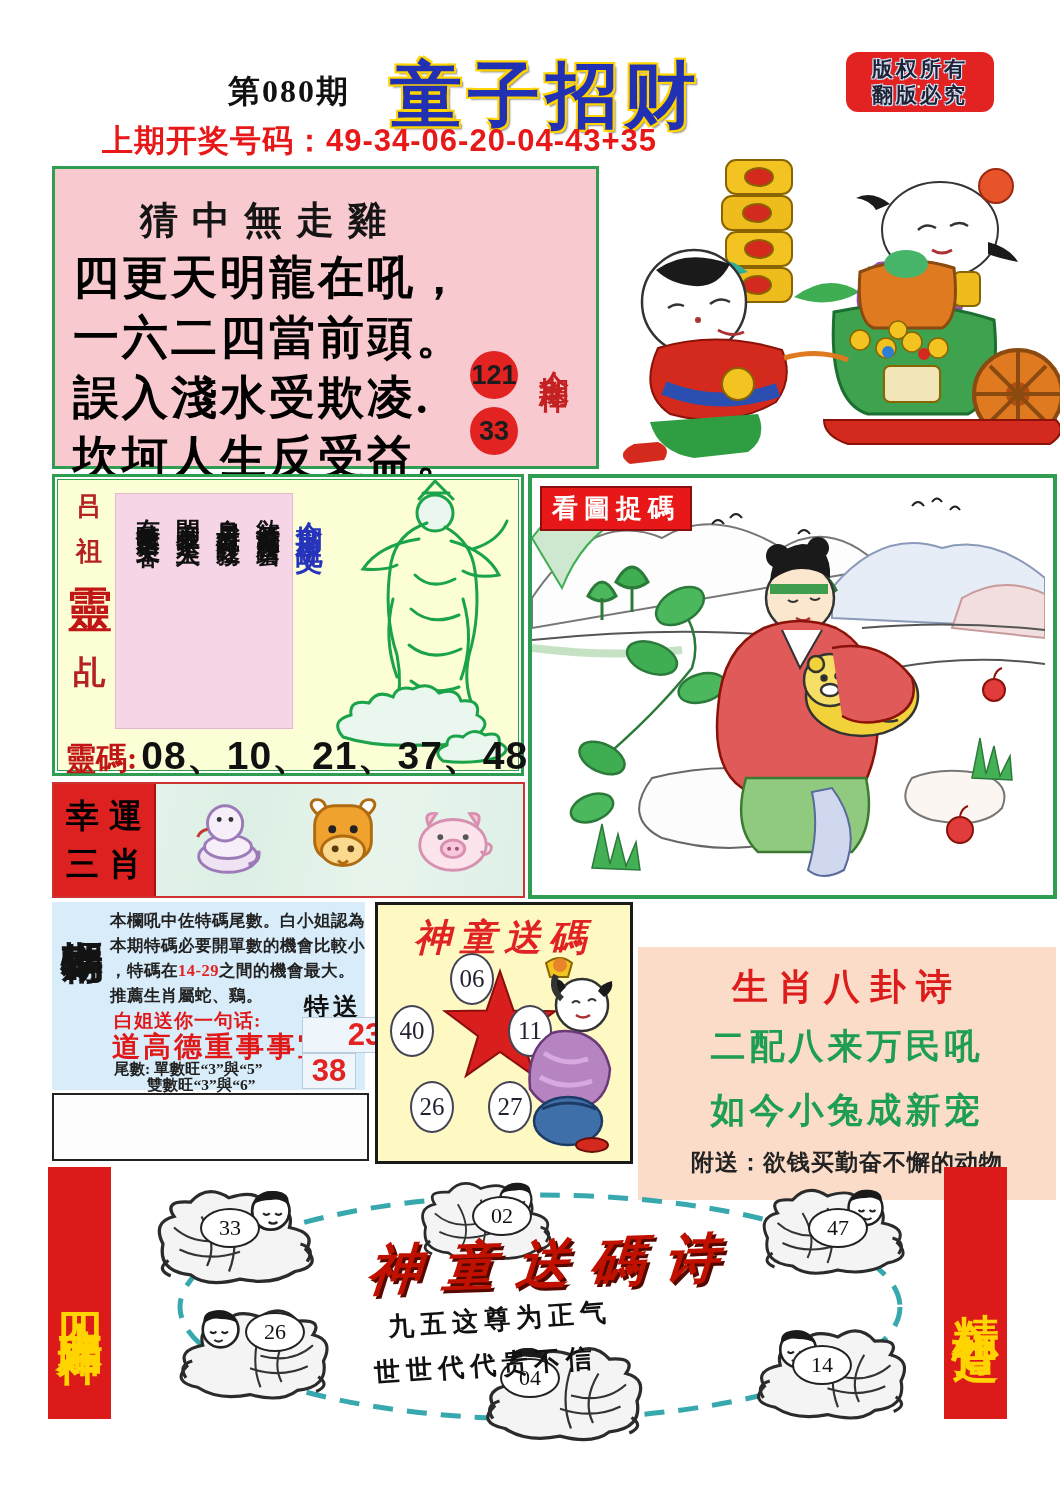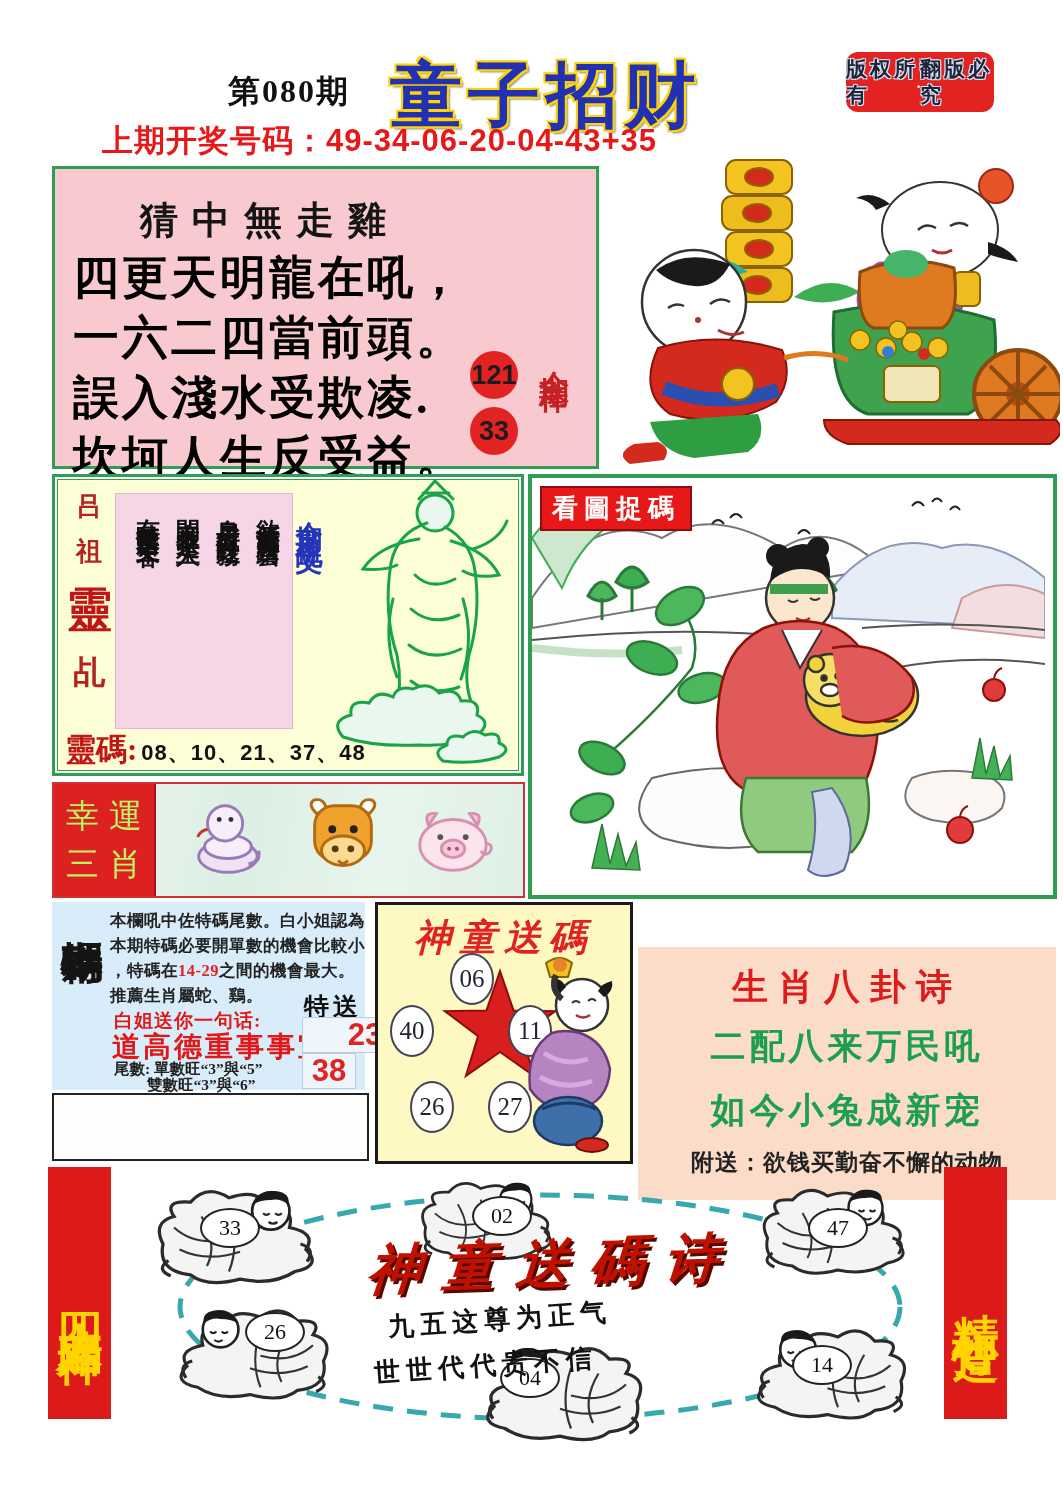--- a/index.html
+++ b/index.html
@@ -4,21 +4,21 @@
 <style>
   html,body{margin:0;padding:0;background:#e9e9e9;}
   .page{position:relative;width:1063px;height:1496px;margin:0 auto;background:#fff;overflow:hidden;
         font-family:"Liberation Serif","DejaVu Serif",serif;}
   .abs{position:absolute;}
   
   .issue{left:228px;top:70px;font-size:32px;font-weight:bold;color:#111;letter-spacing:2px;}
   .main-title{left:390px;top:48px;font-size:72px;font-weight:bold;color:#2230b4;letter-spacing:6px;
       text-shadow:2px 2px 0 #ffd400,-2px -2px 0 #ffd400,2px -2px 0 #ffd400,-2px 2px 0 #ffd400,3px 3px 2px #888;}
   .copyright{left:846px;top:52px;width:148px;height:60px;background:var(--accent-red,#e32222);border-radius:12px;
-      display:flex;flex-direction:row;justify-content:center;align-items:center;line-height:26px;}
+      display:flex;flex-direction:column;justify-content:center;align-items:center;line-height:26px;}
   .copyright span{font-size:21px;font-weight:bold;color:#223;letter-spacing:3px;
       text-shadow:1px 1px 0 #cfe8ff,-1px -1px 0 #cfe8ff,1px -1px 0 #cfe8ff,-1px 1px 0 #cfe8ff;}
   .copyright .dot{position:absolute;left:70px;top:22px;color:#fff;font-size:16px;text-shadow:none;}
   .last-draw{left:62px;top:120px;font-size:31px;font-weight:bold;color:#e81818;
       font-family:"Liberation Sans","DejaVu Sans",sans-serif;letter-spacing:1px;margin-left:40px;}
   
   .poem-box{left:52px;top:166px;width:541px;height:297px;background:#f8c9cf;border:3px solid var(--border-green,#2f9e52);}
   .poem-title{left:85px;top:26px;font-size:38px;font-weight:bold;color:#151515;letter-spacing:14px;
       font-family:"DejaVu Serif",serif;}
   .poem-line{left:18px;font-size:46px;font-weight:bold;color:#000;letter-spacing:3px;white-space:nowrap;}
@@ -35,31 +35,31 @@
   .lvzu-left .c0,.lvzu-left .c1{font-size:26px;}
   .lvzu-left .c2{font-size:46px;color:#c11616;}
   .lvzu-left .c3{font-size:32px;}
   .lvzu-panel{left:60px;top:16px;width:168px;height:222px;background:#f6d6e6;border:1px solid #e3b8cf;
       writing-mode:vertical-rl;text-orientation:upright;padding:6px 4px;}
   .lvzu-panel div{font-size:24px;font-weight:bold;color:#101010;letter-spacing:4px;line-height:40px;}
   .lvzu-session{left:236px;top:22px;height:270px;writing-mode:vertical-rl;text-orientation:upright;
       font-size:27px;font-weight:bold;color:#2634bb;letter-spacing:5px;}
   .lvzu-codes{left:10px;top:252px;white-space:nowrap;}
   .lvzu-codes .lbl{font-size:31px;font-weight:bold;color:#c11616;}
-  .lvzu-codes .nums{font-size:22px;font-weight:bold;color:#111;font-family:"Liberation Sans",sans-serif;letter-spacing:1px;margin-top:32px;}
+  .lvzu-codes .nums{font-size:39px;font-weight:bold;color:#111;font-family:"Liberation Sans",sans-serif;letter-spacing:1px;margin-top:32px;}
   
   .pic-box{left:528px;top:474px;width:521px;height:417px;background:#fff;border:4px solid var(--border-green,#2f9e52);}
   .pic-label{left:8px;top:8px;background:#e81818;border:2px solid #8c0f0f;color:#fff;font-size:26px;font-weight:bold;
       padding:3px 10px;letter-spacing:6px;}
   
   .lucky-box{left:52px;top:782px;width:469px;height:112px;border:2px solid #cc3333;
       background:linear-gradient(100deg,#eef7f0,#dcefe4 40%,#e8f5ec 70%,#def0e6);}
   .lucky-label{left:0;top:0;width:100px;height:112px;background:#dd2020;border-right:2px solid #a11;
       display:flex;flex-direction:column;justify-content:center;align-items:center;}
-  .lucky-label span{color:#bef264;font-size:33px;font-weight:normal;letter-spacing:10px;padding-left:10px;line-height:48px;}
+  .lucky-label span{color:#000000;font-size:33px;font-weight:bold;letter-spacing:10px;padding-left:10px;line-height:48px;}
   .animal{top:12px;width:88px;height:88px;}
   .an0{left:130px;} .an1{left:245px;} .an2{left:355px;}
   
   .special-box{left:52px;top:902px;width:313px;height:188px;background:#d9ecfa;}
   .special-vlabel{left:4px;top:6px;width:52px;height:176px;writing-mode:vertical-rl;text-orientation:upright;
       font-size:42px;font-weight:bold;color:#141414;line-height:52px;}
   .sp-line{left:58px;font-size:16.5px;font-weight:bold;color:#222;white-space:nowrap;letter-spacing:0.5px;}
   .sl1{top:8px;} .sl2{top:33px;} .sl3{top:58px;} .sl4{top:83px;}
   .sp-red{color:#e32222;}
   .quote-label{left:62px;top:106px;font-size:19px;font-weight:bold;color:#e01818;letter-spacing:1px;}

